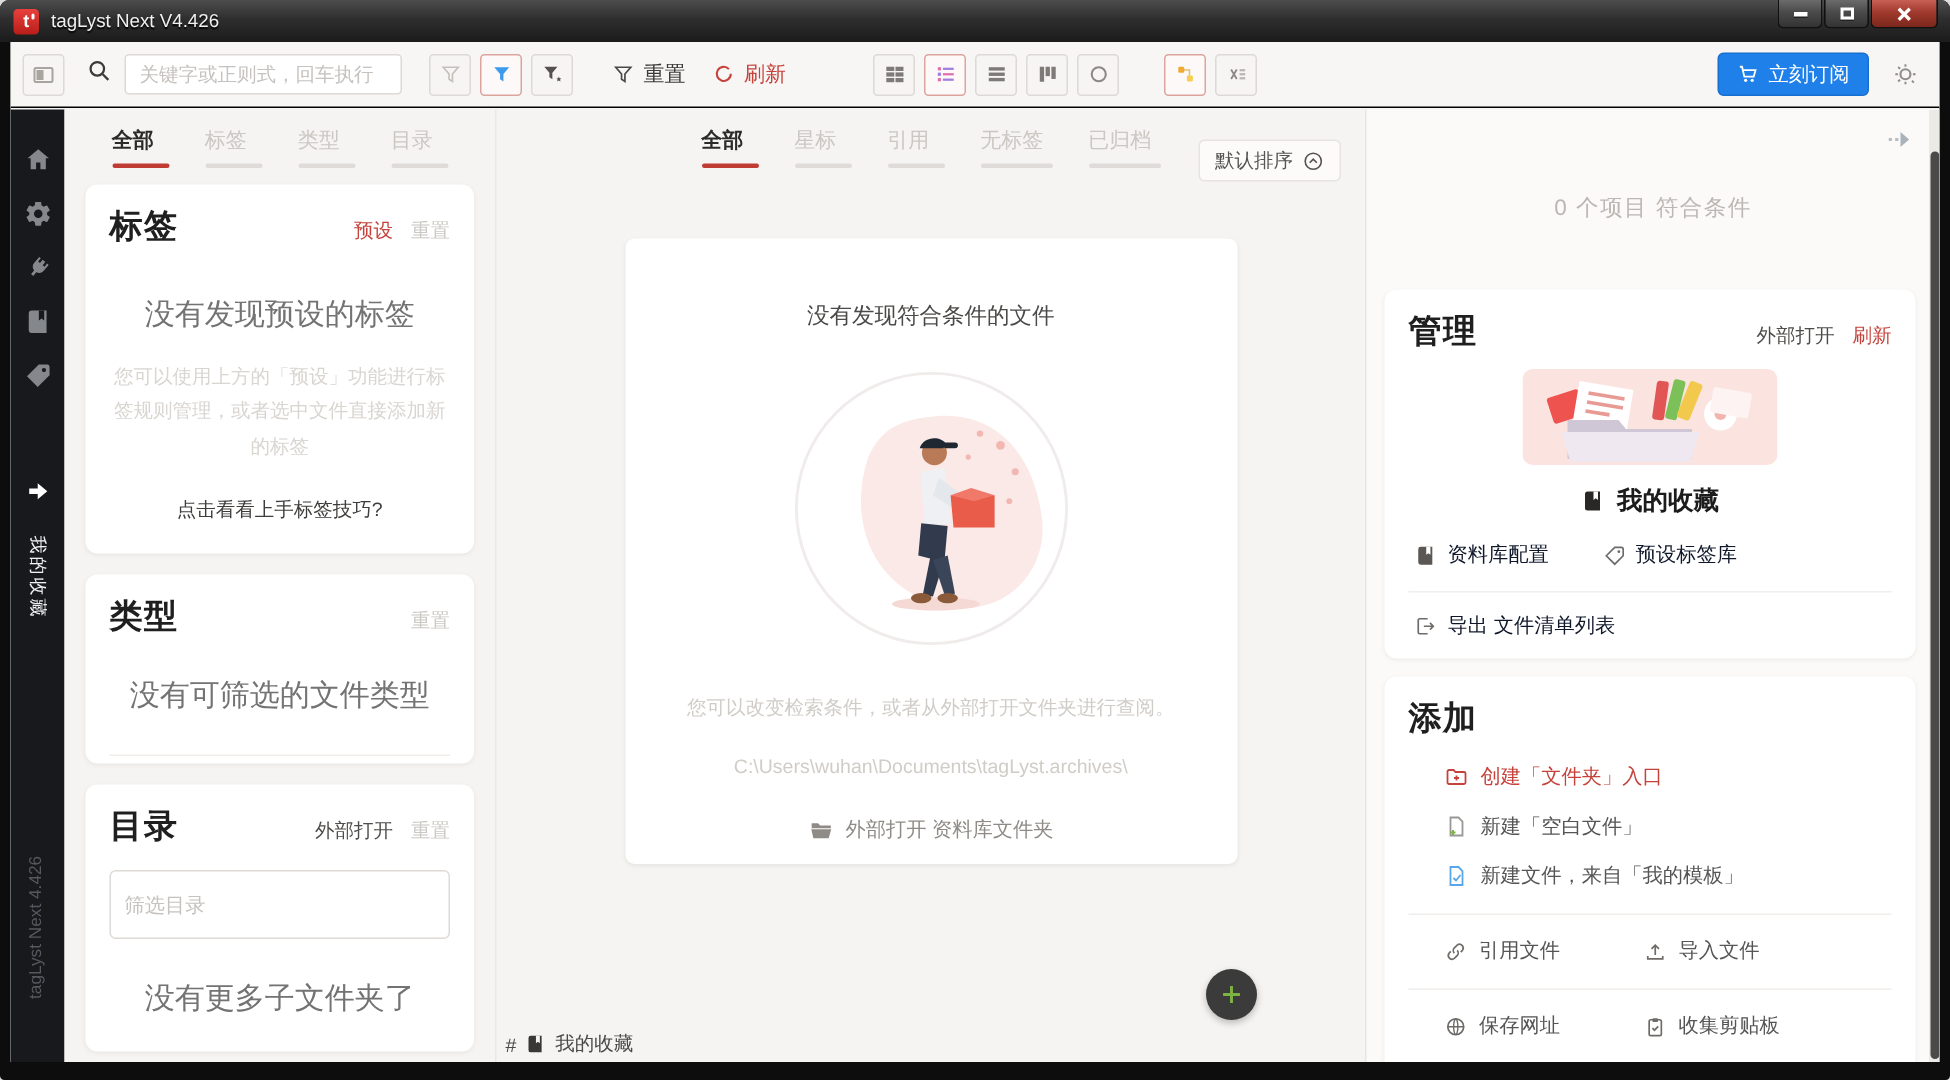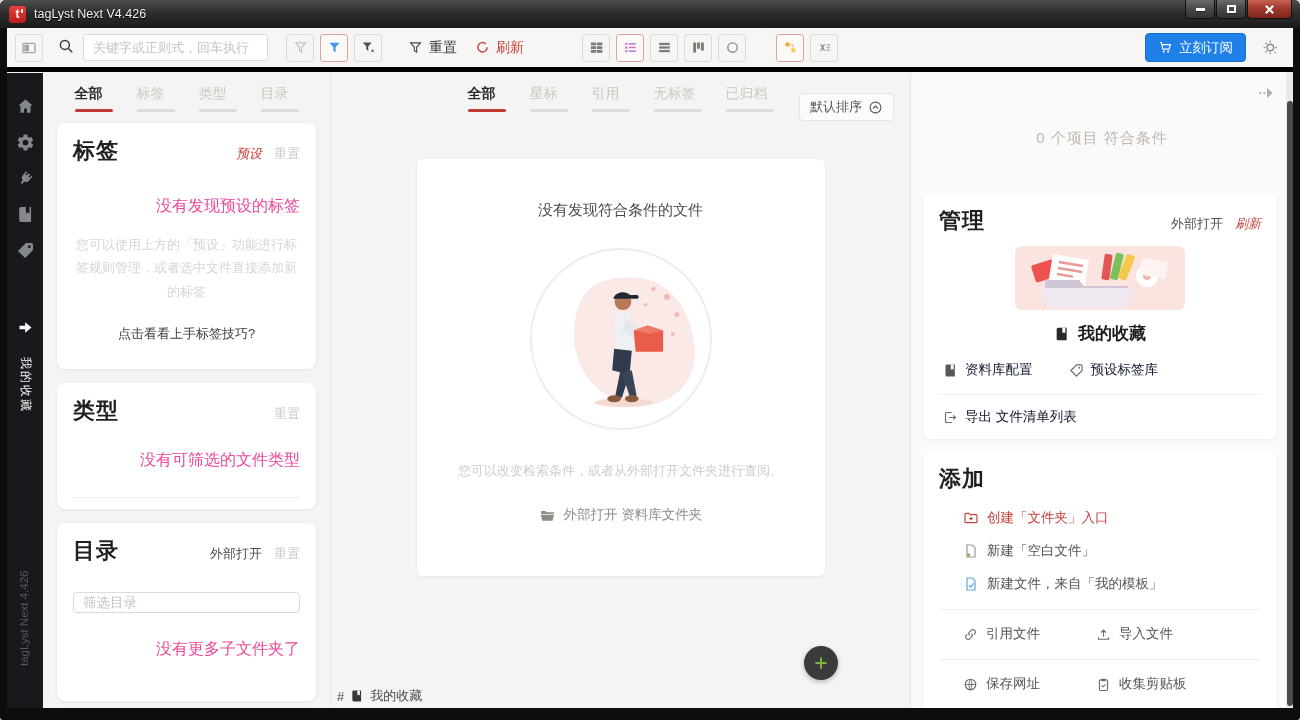--- a/index.html
+++ b/index.html
@@ -19,21 +19,21 @@
   .winbtn { height:19px; border:1px solid #111; border-top:none; border-radius:0 0 4px 4px;
     background:linear-gradient(#6b6b6b,#4a4a4a 45%,#333); display:flex; align-items:center; justify-content:center; }
   .winbtn.min,.winbtn.max { width:30px; }
   .winbtn.close { width:45px; background:linear-gradient(#c96055,#a03a2d 45%,#7c271c); }
   .glyph-bar { width:9px; height:3px; background:#fff; box-shadow:0 1px 0 rgba(0,0,0,.5); }
   .glyph-box { width:9px; height:8px; border:2px solid #fff; box-shadow:0 1px 0 rgba(0,0,0,.4); }
   
   .app { position:absolute; top:28px; left:7px; right:7px; bottom:12px; background:#f5f4f2; overflow:hidden; }
   
   .toolbar { position:absolute; top:0; left:0; right:0; height:44px; background:#f7f6f5;
-    border-bottom:5px solid #000000; display:flex; align-items:center; padding:0 8px; }
+    border-bottom:1px solid #000000; display:flex; align-items:center; padding:0 8px; }
   .tbtn { height:28px; border:1px solid #ddd9d6; border-radius:3px; background:#f6f5f4;
     display:flex; align-items:center; justify-content:center; }
   .tbtn.sel { border-color:#dba49d; background:#fdf9f8; }
   .toggle-btn { width:28px; }
   .search-ico { margin-left:14px; color:#3a3a3a; }
   .search-input { margin-left:8px; width:185px; height:27px; border:1px solid #ddd9d6; border-radius:3px;
     background:#fff; padding:0 9px; font-size:13px; color:#444; outline:none; }
   .search-input::placeholder,.dir-input::placeholder { color:#c6c2bf; }
   .filter-group { display:flex; gap:6px; margin-left:18px; }
   .filter-group .tbtn { width:28px; }
@@ -67,27 +67,27 @@
   .tab-label { font-size:14px; color:#cbc7c3; }
   .tab.active .tab-label { color:#2b2b2b; font-weight:bold; }
   .tab-underline { width:38px; height:3px; border-radius:2px; background:#dedbd8; margin-top:6px; }
   .tab.active .tab-underline { background:#bf3b33; }
   
   .card { background:#fff; border-radius:8px; box-shadow:0 1px 3px rgba(120,110,100,.10); margin:0 14px 14px;
     padding:13px 16px; }
   .card-head { display:flex; align-items:baseline; }
   .card-title { font-size:22px; color:#1f1f1f; font-weight:600; letter-spacing:1px; }
   .head-links { margin-left:auto; display:flex; gap:12px; font-size:13px; }
-  .lnk-red { color:#c5433c;font-style:italic; } .lnk-gray { color:#ccc8c4; } .lnk-dark { color:#4f4d4b; }
-  .empty-big { text-align:right; font-size:16px; color:#ec4899; }
+  .lnk-red { color:#c5433c; } .lnk-gray { color:#ccc8c4; } .lnk-dark { color:#4f4d4b; }
+  .empty-big { text-align:center; font-size:20px; color:#737373; }
   .empty-desc { text-align:center; font-size:13px; color:#d9d5d1; line-height:1.8; padding:0 2px; }
   .tip-link { text-align:center; font-size:13px; color:#3f3d3b; }
   .divider { border-top:1px solid #f0edea; }
-  .dir-input { width:100%; height:21px; border:1px solid #dedad7; border-radius:4px; background:#fff;
-    padding:0 9px; font-size:13.5px; color:#444; outline:none; margin-top:26px; }
+  .dir-input { width:100%; height:46px; border:1px solid #dedad7; border-radius:4px; background:#fff;
+    padding:0 9px; font-size:13.5px; color:#444; outline:none; margin-top:14px; }
   
   .mp-tabsrow { position:relative; }
   .sort-btn { position:absolute; right:16px; top:20px; height:28px; padding:0 10px; display:flex; align-items:center;
     gap:6px; font-size:13px; color:#555; background:#fcfbfa; border:1px solid #e6e3e0; border-radius:4px; }
   .notice { margin-top:9px; text-align:center; font-size:13px; color:#cbc7c3; display:flex; justify-content:center;
     align-items:center; gap:5px; }
   .notice b { color:#383634; font-weight:bold; }
   .notice .sub-link { color:#c5433c; display:flex; align-items:center; gap:4px; }
   .empty-card { width:408px; height:417px; background:#fff; border-radius:6px; margin:47px auto 0;
     box-shadow:0 1px 3px rgba(120,110,100,.10); text-align:center; padding-top:42px; }
@@ -417,20 +417,21 @@
               <rect x="103" y="50" width="10" height="4" rx="2" fill="#1f2733"></rect>
               <path d="M108 86 h30 v22 h-28z" fill="#e85c49"></path>
               <path d="M108 86 l14 -5 16 5 -14 4z" fill="#f0796a"></path>
               <path d="M88 105 l18 2 -2 22 -8 26 -7 -1 5 -25 -8 -2z" fill="#313b4d"></path>
               <path d="M96 130 l8 24 7 -1 -5 -26z" fill="#3a455a"></path>
               <ellipse cx="88" cy="156" rx="7" ry="3.5" fill="#8a5a3b"></ellipse>
               <ellipse cx="106" cy="156" rx="7" ry="3.5" fill="#8a5a3b"></ellipse>
             </g>
           </svg>
           <div class="empty-hint">您可以改变检索条件，或者从外部打开文件夹进行查阅。</div>
+          <div class="empty-path">C:\Users\wuhan\Documents\tagLyst.archives\</div>
           <div class="open-folder">
             <svg width="17" height="17" viewBox="0 0 24 24" fill="#8f8b87">
                 <path d="M3 5.5h6l2 2h10v2.5H3z"></path>
                 <path d="M2.6 11h18.8L19 19.5H4.6z"></path>
               </svg>
             <span>外部打开 资料库文件夹</span>
           </div>
         </div>
 
         <div class="fab">

